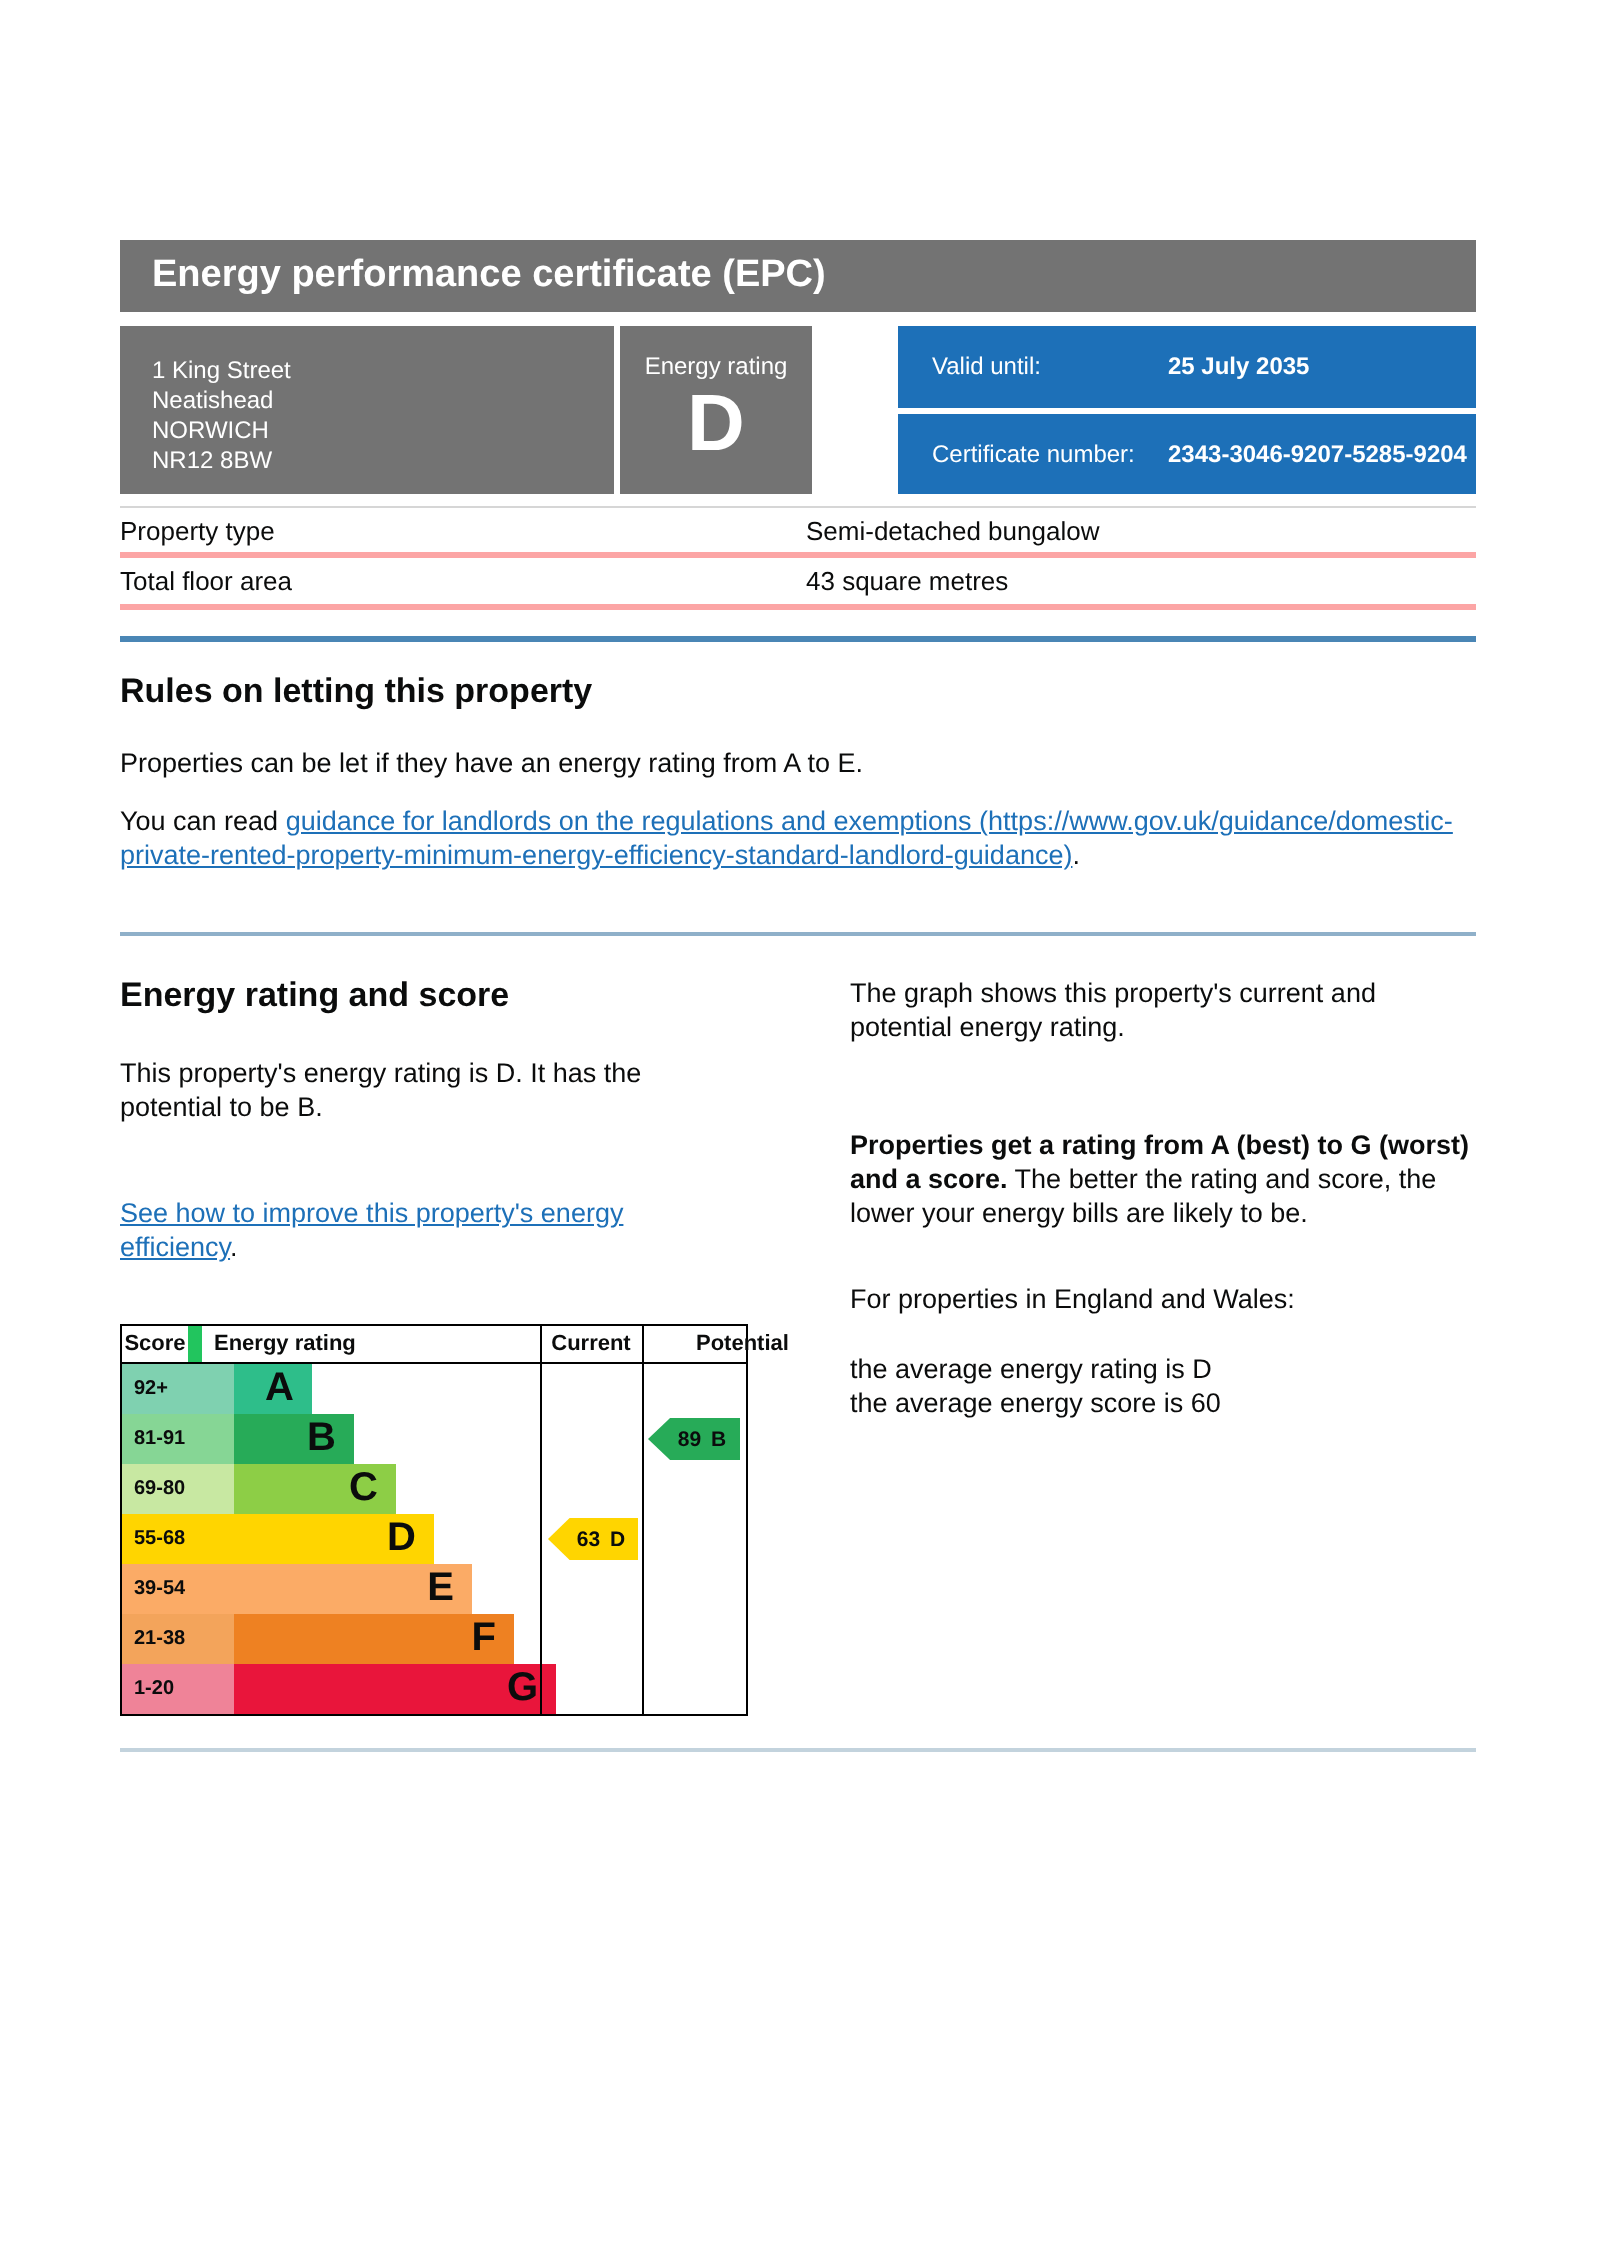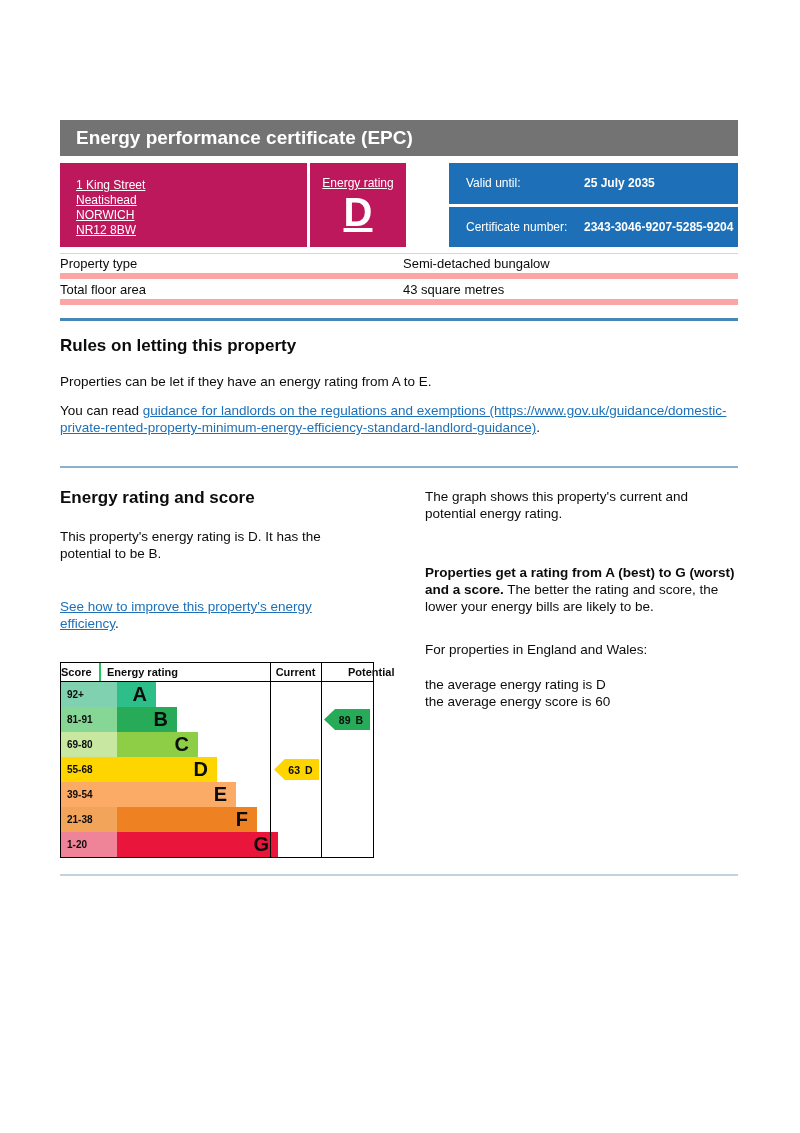--- a/index.html
+++ b/index.html
@@ -13,33 +13,33 @@
 
   
   .black-bar {
     margin-top:120px; background:#737373; color:#fff; height:36px;
     display:flex; align-items:center; padding-left:16px;
     font-size:19px; font-weight:bold;
   }
 
   
   .blue-box { margin-top:7px; display:flex; gap:3px; height:84px; }
-  .bb-section { background:#be185d; color:#fff;text-decoration:underline; }
+  .bb-section { background:#737373; color:#fff; }
   .bb-address { width:247px; padding:15px 0 0 16px; font-size:12px; line-height:15px; }
   .bb-rating { width:96px; text-align:center; padding-top:13px; }
   .bb-rating .lbl { font-size:12px; }
   .bb-rating .big { font-size:40px; font-weight:bold; line-height:44px; }
   .bb-right { flex:1; display:flex; flex-direction:column; gap:3px; background:#fff;padding-left:40px; }
   .bb-row { background:#1d70b8; color:#fff; flex:1; display:flex; align-items:center; padding-left:17px; font-size:12px; }
   .bb-row .lbl { width:118px; }
   .bb-row .val { font-weight:bold; }
 
   
   .prop-table { margin-top:6px; font-size:13px; }
-  .prop-row { display:flex; height:26px; align-items:center; border-bottom:6px solid #fca5a5; }
+  .prop-row { display:flex; height:26px; align-items:center; border-bottom:3px solid #fca5a5; }
   .prop-row:first-child { border-top:1px solid #d6d6d6; }
   .prop-row .lbl { width:343px; }
 
   .hr1 { margin-top:13px; height:3px; background:#4a86b5; border:0; }
   .hr2 { margin-top:30px; height:2px; background:#8fb0c9; border:0; }
   .hr3 { margin-top:16px; height:2px; background:#c3d3dd; border:0; }
 
   h2 { font-size:17px; font-weight:bold; }
   .h2-rules { margin-top:15px; }
   p { font-size:13.5px; line-height:17px; }
@@ -54,21 +54,21 @@
   .col-left .p-intro { margin-top:20px; width:290px; }
   .col-left .p-link { margin-top:36px; width:290px; }
   .col-right .p2 { margin-top:42px; }
   .col-right .p3 { margin-top:26px; }
   .col-right .p4 { margin-top:18px; }
   .bold { font-weight:bold; }
 
   
   .chart { margin-top:30px; position:relative; width:314px; border:1px solid #000; background:#fff; }
   .chart-header { display:flex; height:19px; border-bottom:1px solid #000; font-size:11px; font-weight:bold; align-items:center; }
-  .ch-score { width:40px; border-right:2px solid #22c55e; align-self:stretch; line-height:18px; }
+  .ch-score { width:40px; text-align:center; border-right:7px solid #22c55e; align-self:stretch; line-height:18px; }
   .ch-rating { width:169px; padding-left:6px; }
   .ch-current { width:51px; text-align:center; }
   .ch-potential { width:52px; text-align:right;padding-left:27px; }
   .chart-row { display:flex; height:25px; }
   .score-cell { width:56px; display:flex; align-items:center; padding-left:6px; font-size:10px; font-weight:bold; }
   .bar { height:25px; display:flex; align-items:center; justify-content:flex-end; padding-right:9px; font-size:20px; font-weight:bold; }
   .vline { position:absolute; top:0; bottom:0; width:1px; background:#000; }
   .vline-current { left:209px; }
   .vline-potential { left:260px; }
   .arrow {

